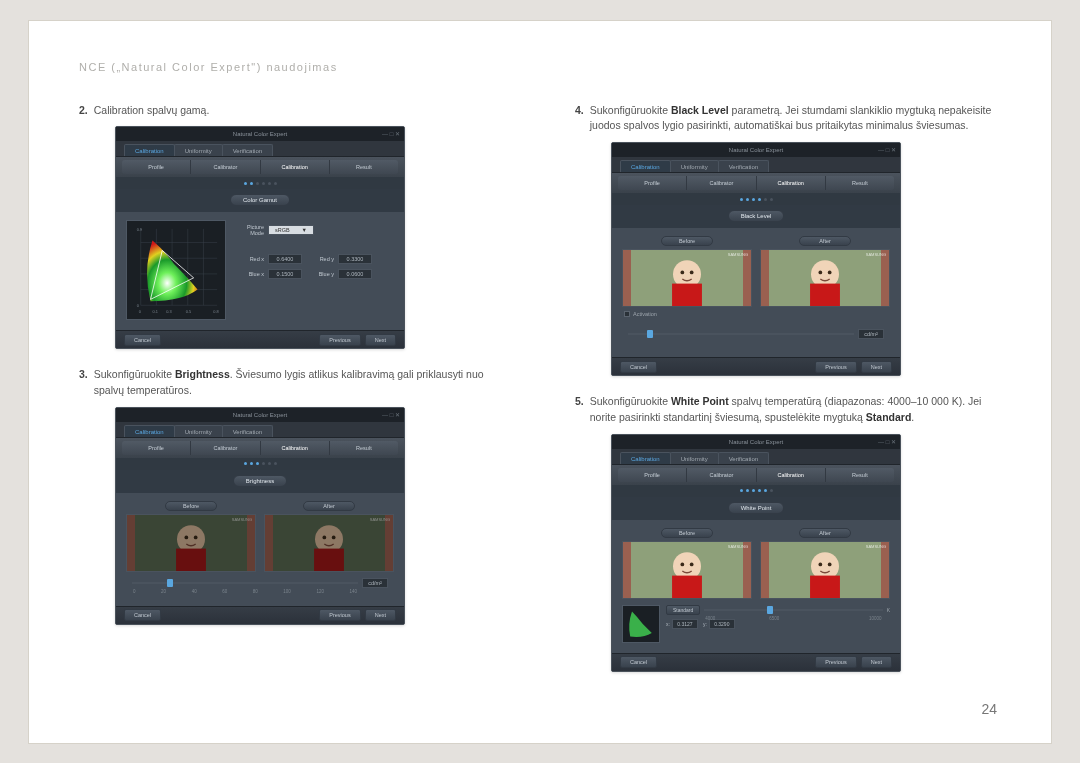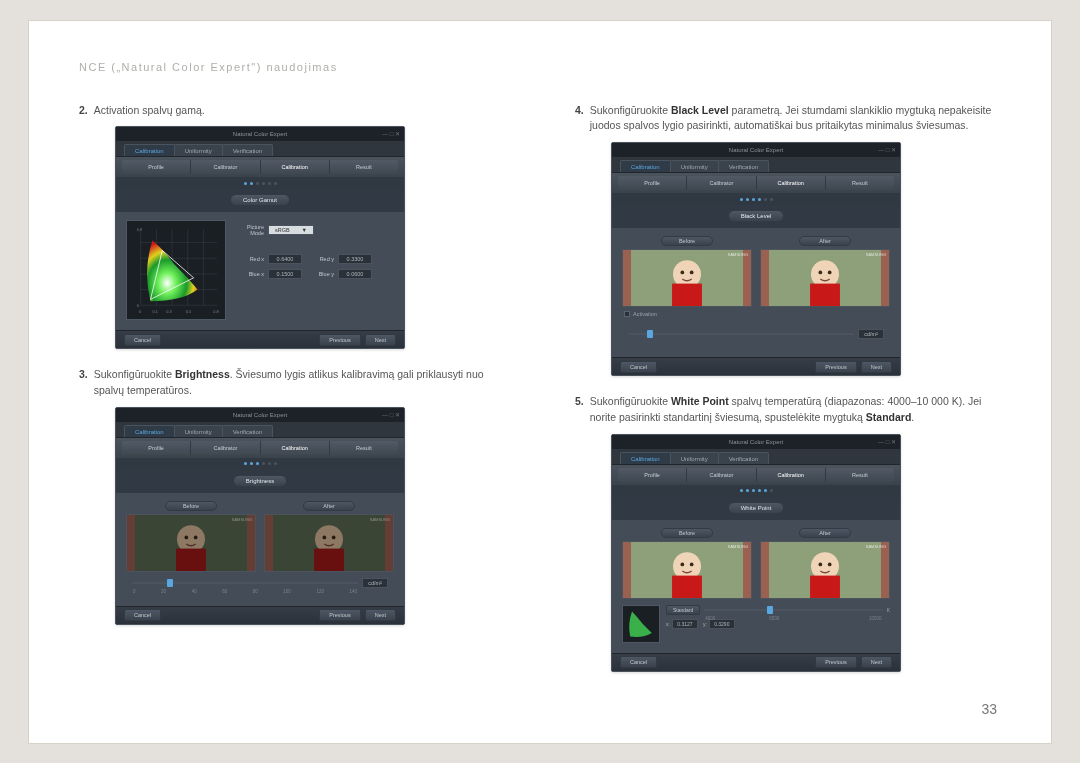--- a/index.html
+++ b/index.html
@@ -189,21 +189,21 @@
 
 <div class="page">
   <div class="page-title">NCE („Natural Color Expert") naudojimas</div>
 
   <div class="columns">
 
     <div class="col">
 
       <div class="step">
         <span class="step-num">2.</span>
-        <span class="step-text">Activation spalvų gamą.</span>
+        <span class="step-text">Calibration spalvų gamą.</span>
       </div>
 
       <div class="app-window">
         <div class="titlebar">
           <span>Natural Color Expert</span>
           <span class="dots">— □ ✕</span>
         </div>
         <div class="tabs-main">
           <div class="tab-m active">Calibration</div>
           <div class="tab-m">Uniformity</div>
@@ -587,14 +587,14 @@
           <div class="btn-group">
             <div class="btn">Previous</div>
             <div class="btn">Next</div>
           </div>
         </div>
       </div>
 
     </div>
   </div>
 
-  <div class="page-num">33</div>
+  <div class="page-num">24</div>
 </div>
 
 </body></html>

